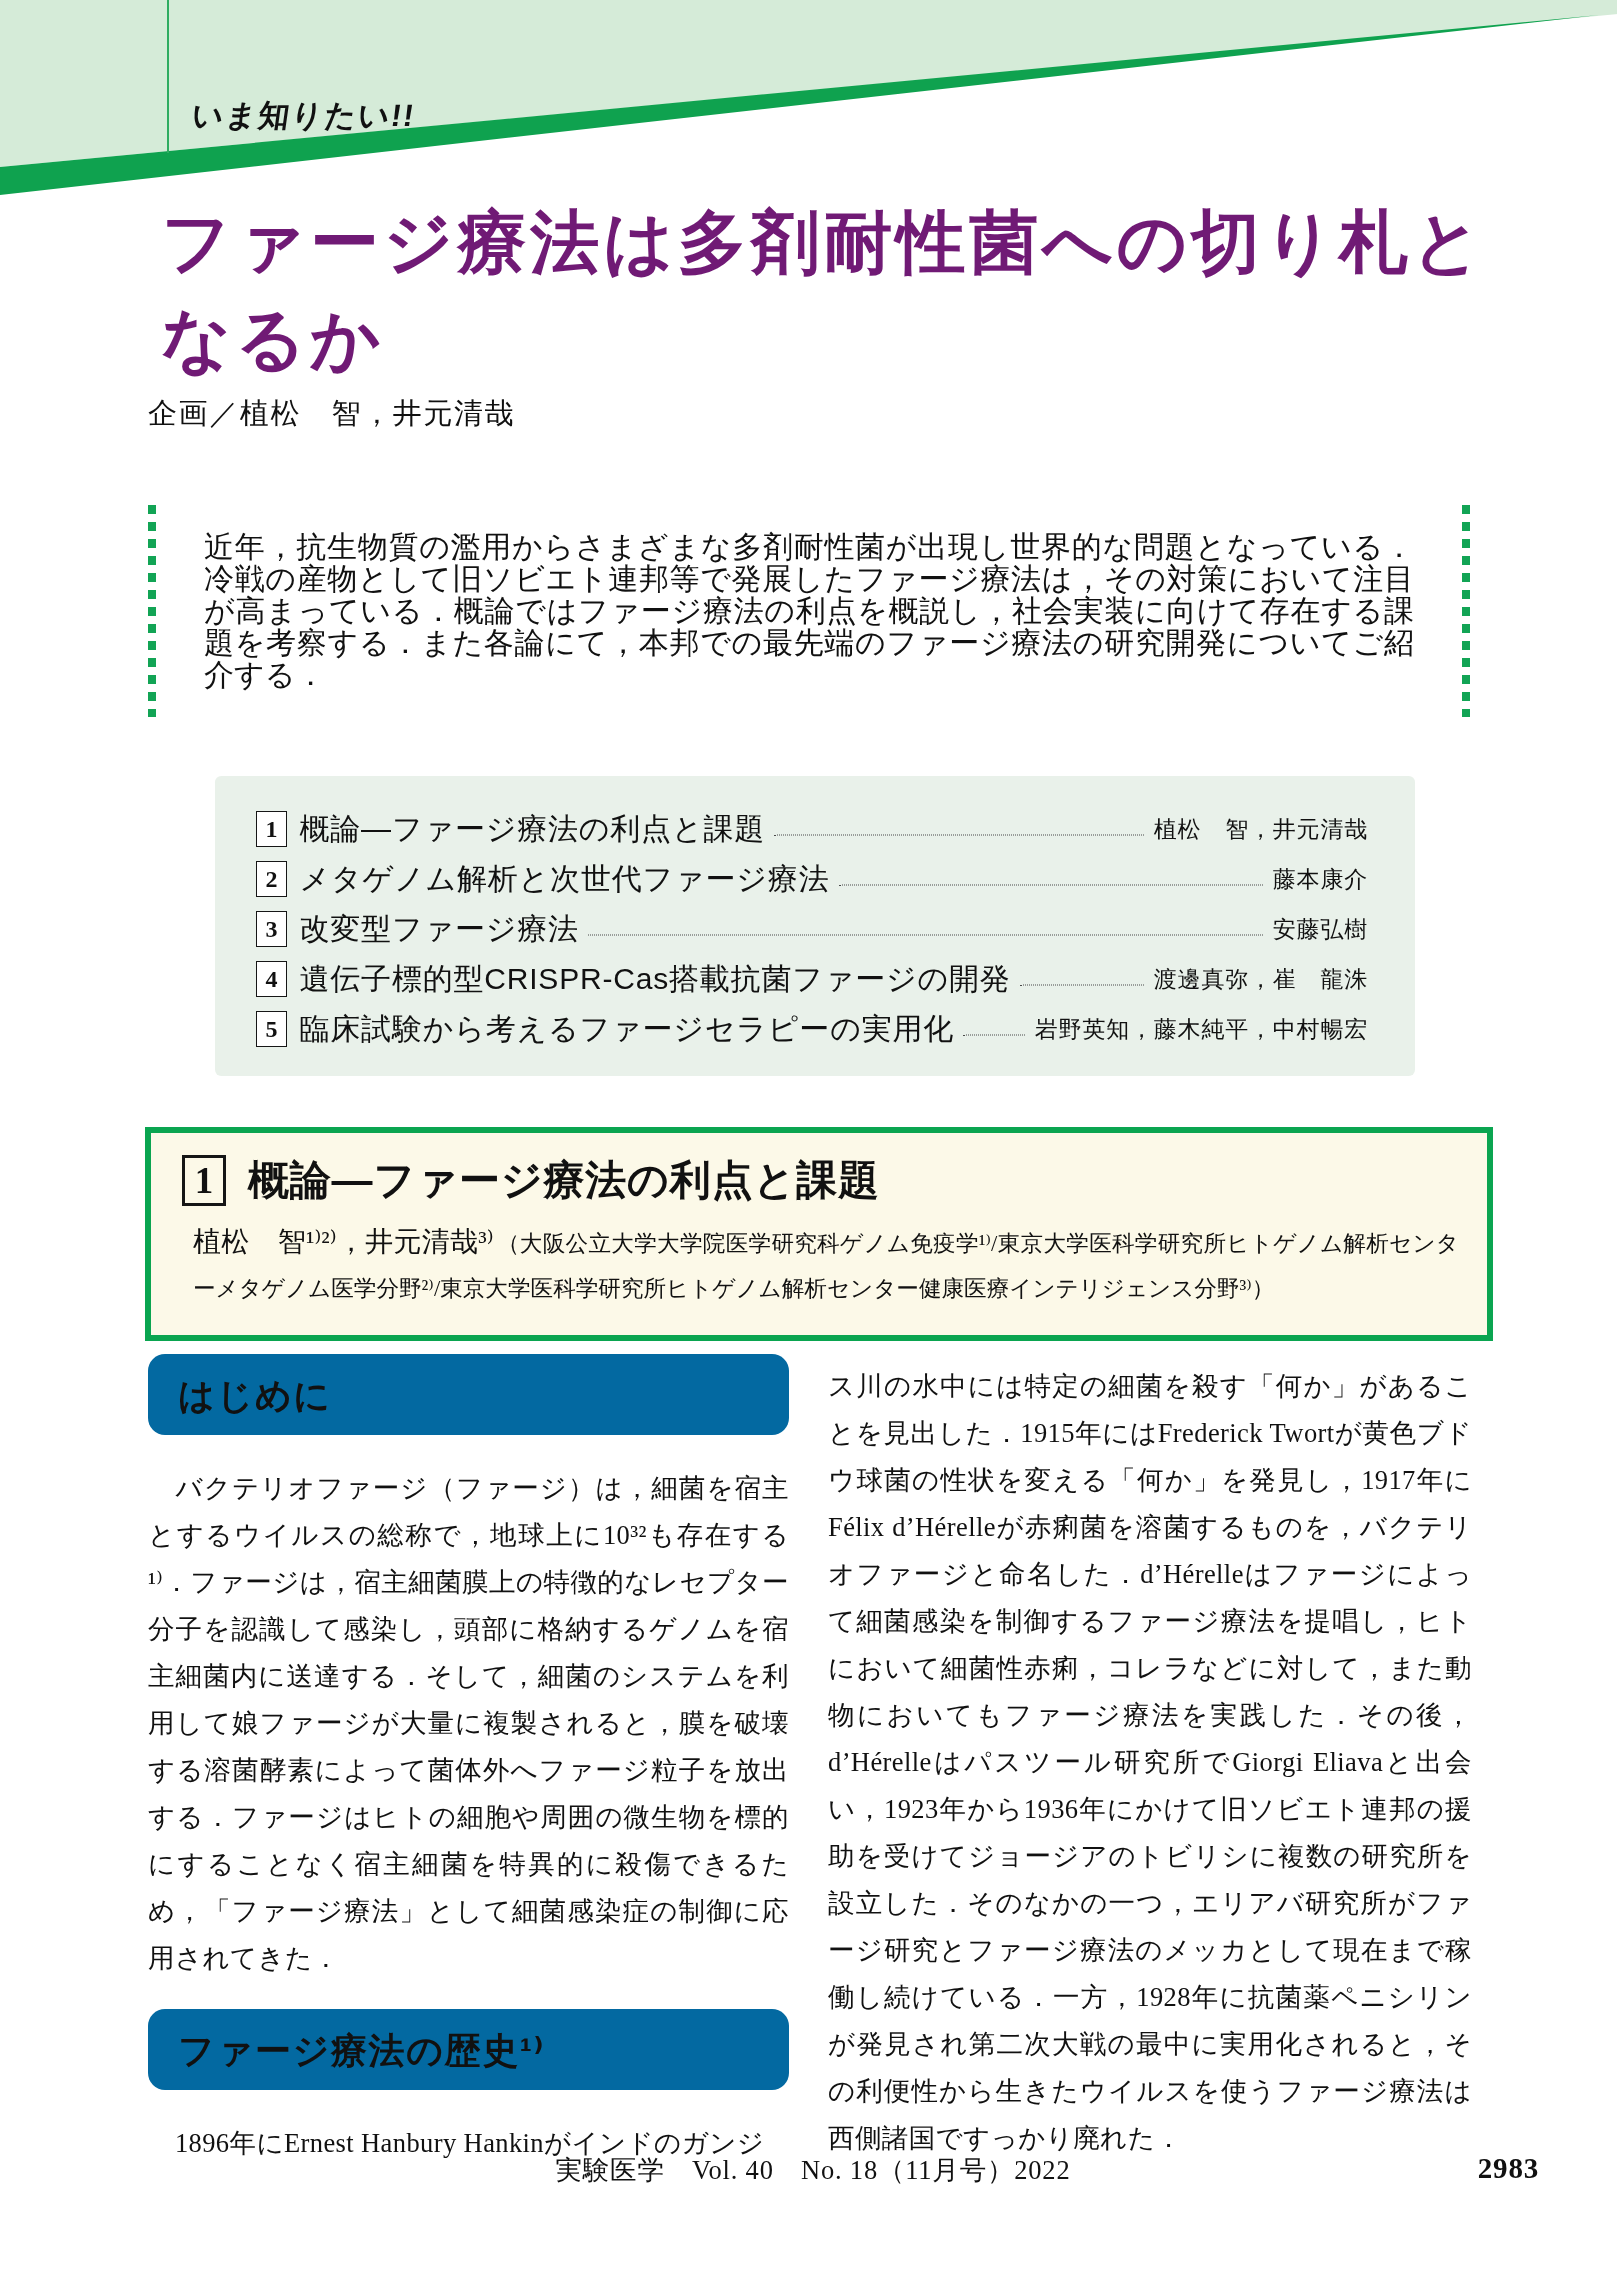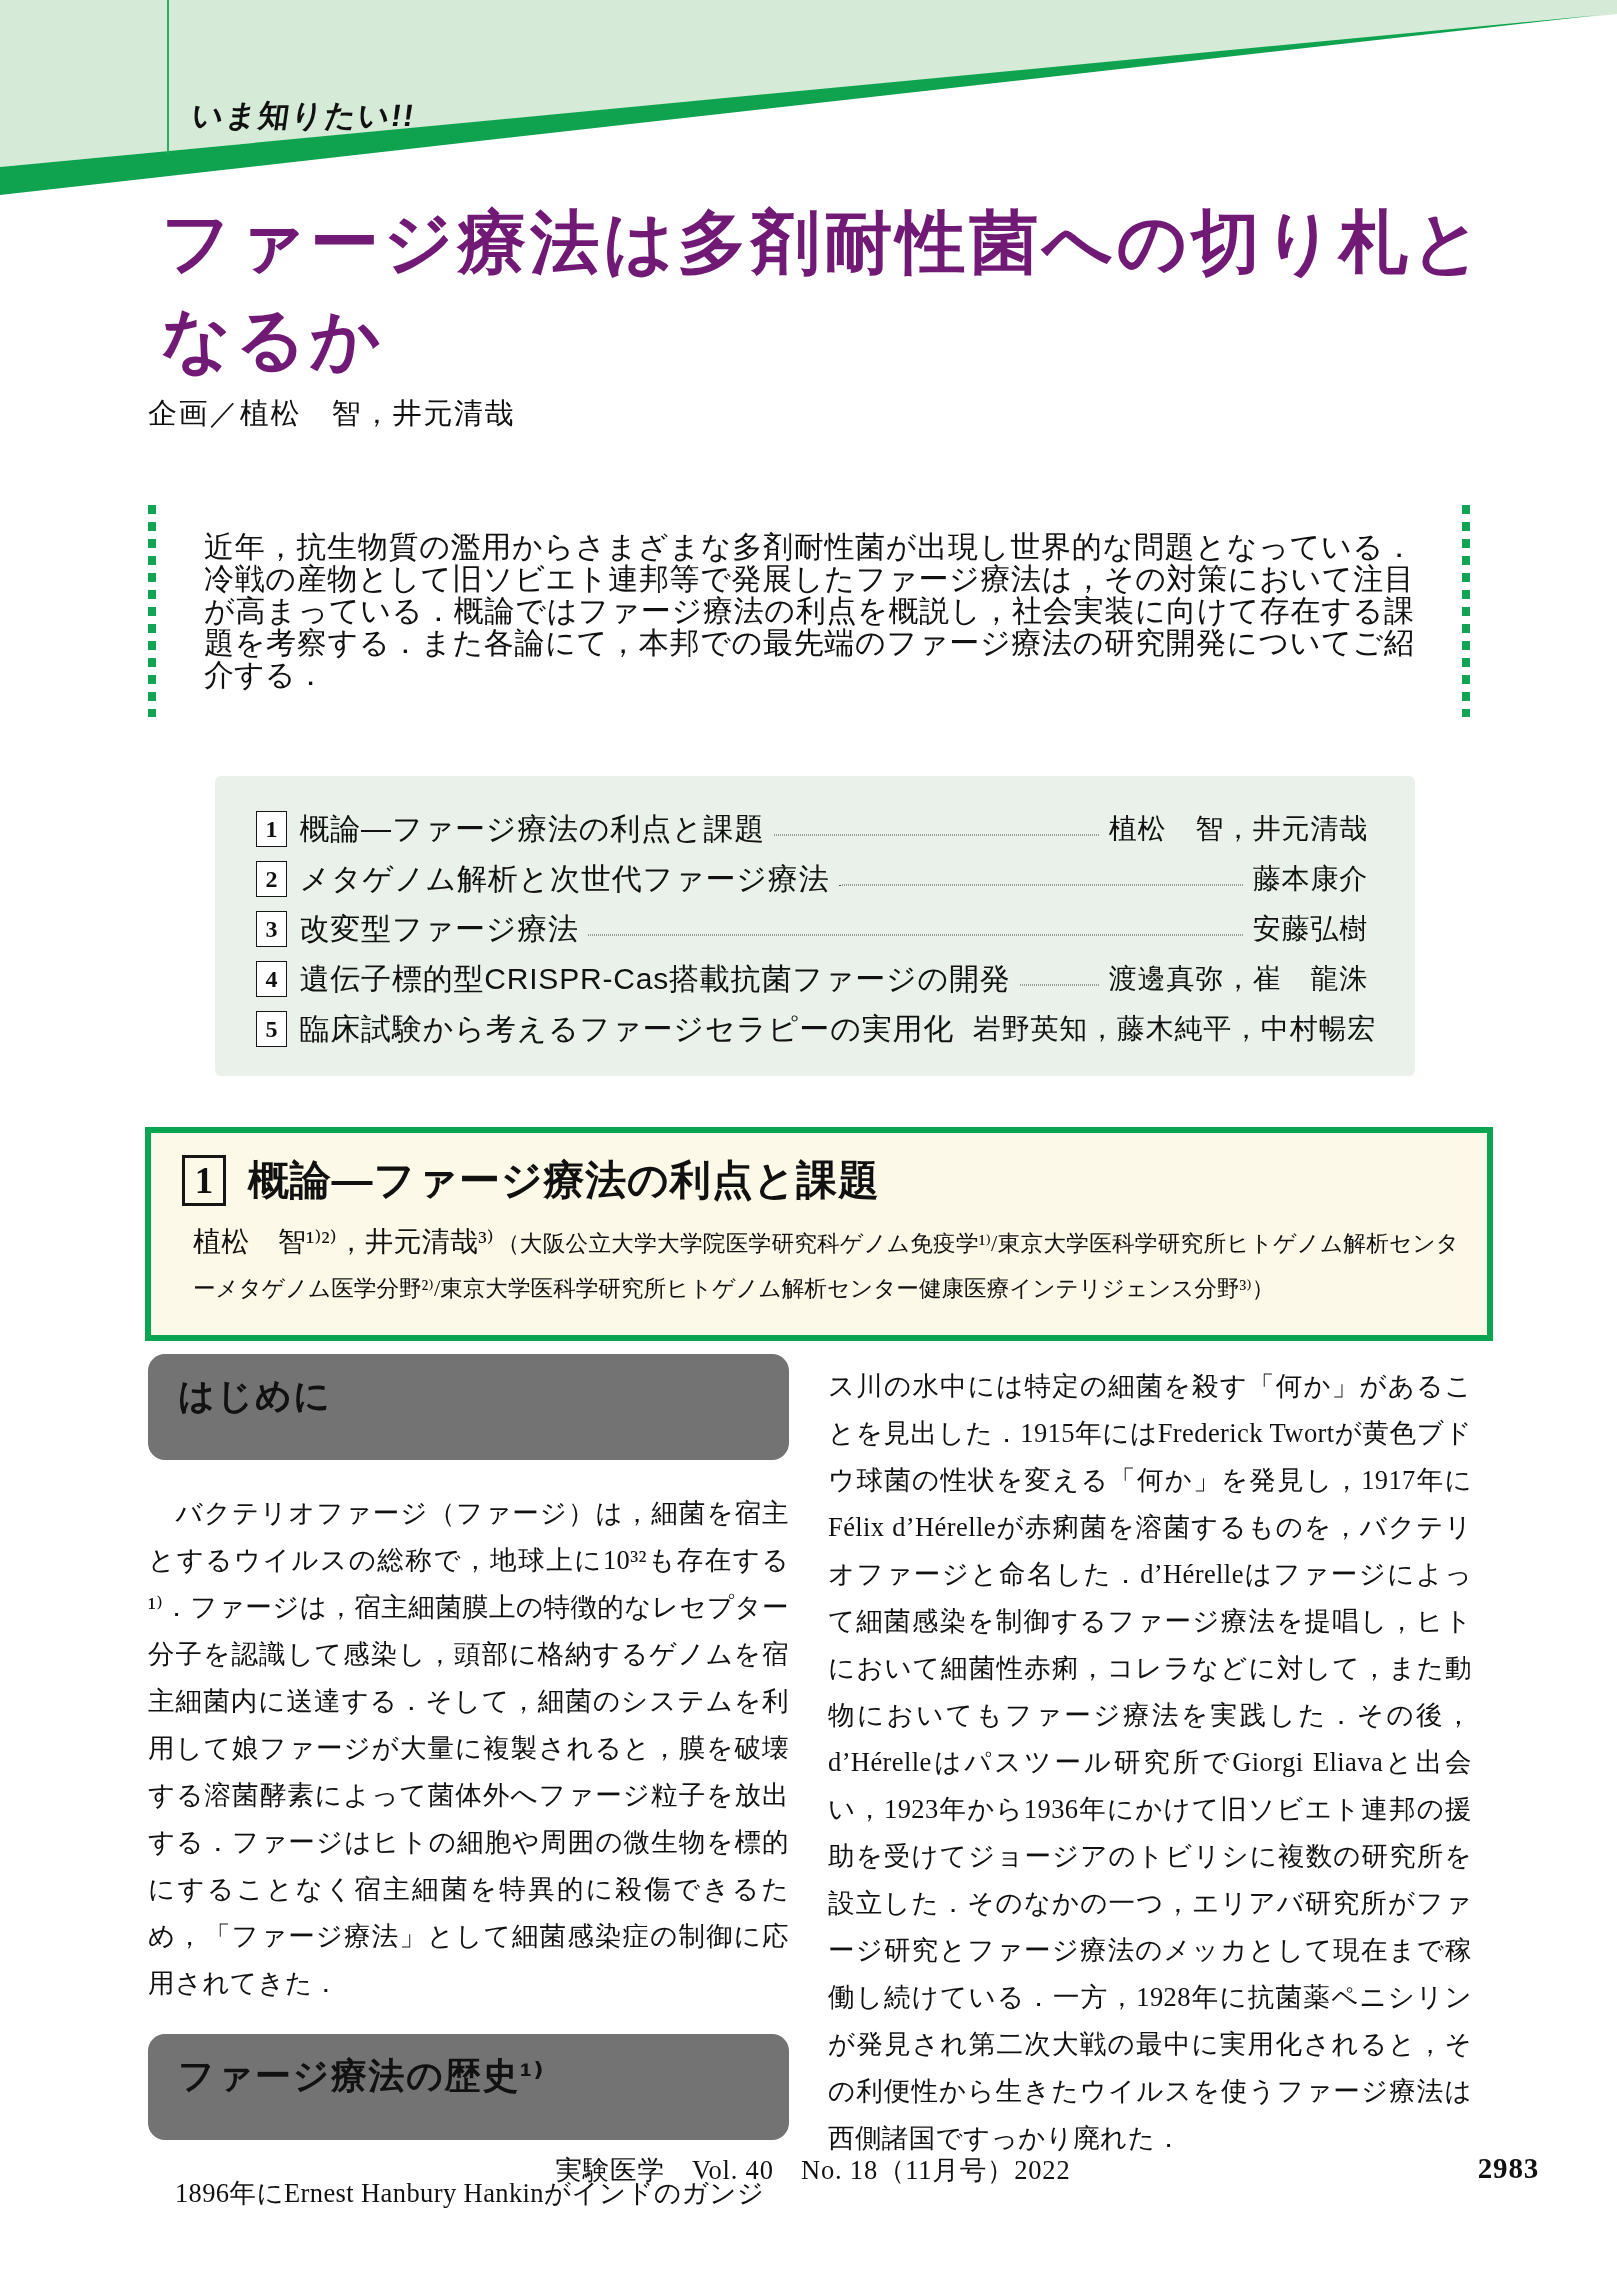--- a/index.html
+++ b/index.html
@@ -74,21 +74,21 @@
     flex:0 0 auto; width:31px; height:36px; margin-right:12.5px;
     border:1.6px solid #161616; background:#ffffff;
     display:flex; align-items:center; justify-content:center;
     font-size:24px; font-weight:bold;
   }
   .toc-title { font-size:30px; font-weight:500; white-space:nowrap; letter-spacing:0.8px; }
   .toc-leader {
     flex:1 1 auto; margin:0 9.4px; height:1.6px; align-self:center;
     border-bottom:1.6px dotted #4a4a4a; transform:translateY(5.5px);
   }
-  .toc-authors { font-size:28px; white-space:nowrap; letter-spacing:0.8px; }
+  .toc-authors { font-size:23px; white-space:nowrap; letter-spacing:0.8px; }
 
   
   .article-box {
     position:absolute; left:145px; top:1127px; width:1348px;
     border:6.2px solid #0aa550; background:#fcf9e8;
     padding:20px 28px 22px 31px;
   }
   .article-head { display:flex; align-items:center; }
   .article-num {
     flex:0 0 auto; width:44px; height:51px; margin-right:22px;
@@ -99,22 +99,22 @@
   .article-title { font-size:41px; font-weight:bold; letter-spacing:0.8px; }
   .article-authors-line { margin:12.5px 0 0 11px; line-height:42px; text-align:justify; }
   .art-authors { font-size:28px; }
   .art-affil { font-size:22.6px;margin-top:17px; }
 
   
   .col { position:absolute; top:1354px; width:641px; }
   .col.left  { left:148px; }
   .col.right { left:828px; width:644px; padding-top:9.4px; }
   .sec-heading {
-    height:106px; line-height:83px; border-radius:17px;
-    background:#737373; padding-left:30px;
+    height:81px; line-height:83px; border-radius:17px;
+    background:#0369a1; padding-left:30px;
     font-size:36px; font-weight:bold; letter-spacing:1.6px;
     margin-bottom:30px;
   }
   .sec-heading.second { margin-top:26.5px; }
   .body-text {
     font-size:26.5px; line-height:47px; text-align:justify;
     letter-spacing:0.4px;
   }
 
   

